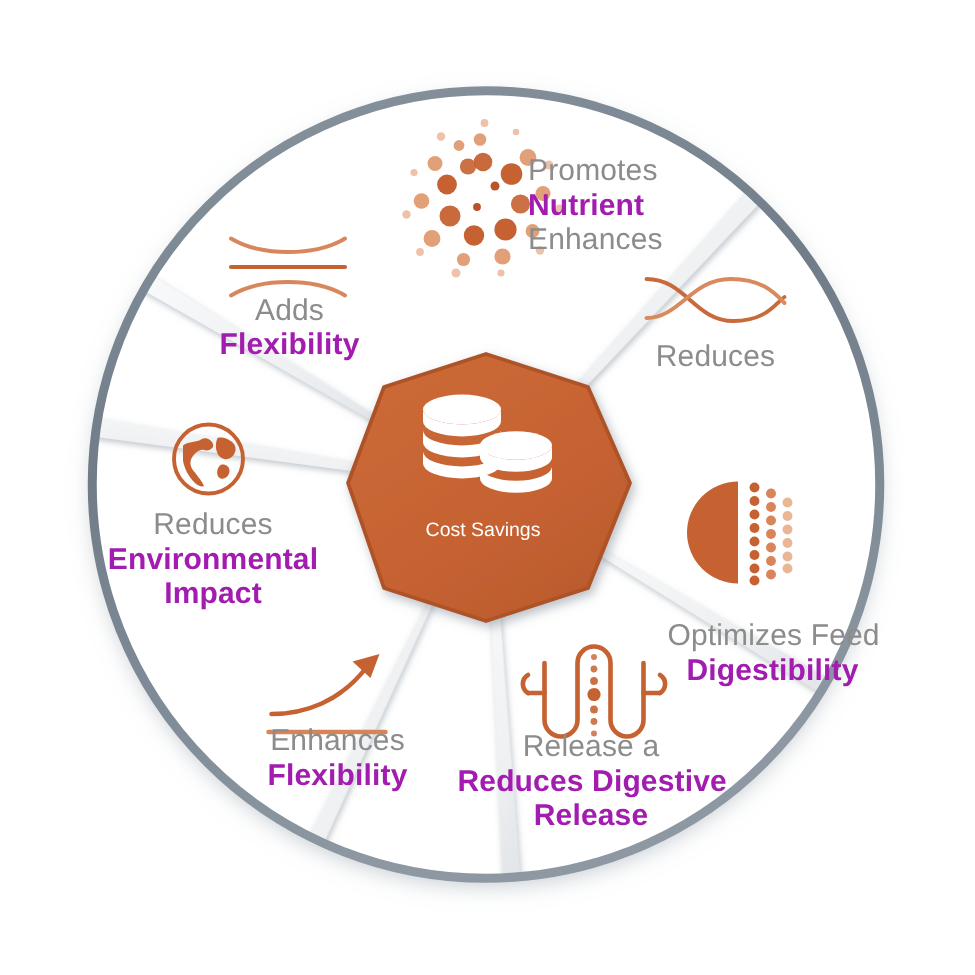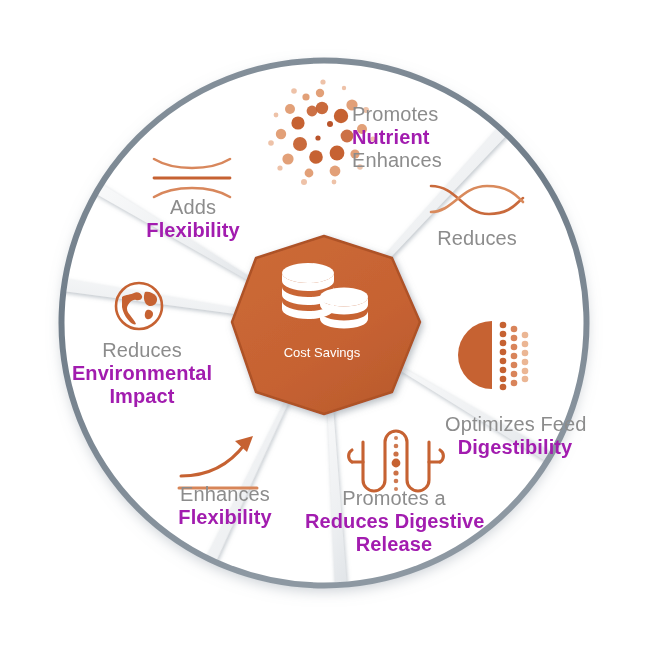--- a/index.html
+++ b/index.html
@@ -235,21 +235,21 @@
   <div class="lbl" style="left:410px;top:227px;width:134px;">
     <span class="thin">Reduces</span>
   </div>
 
   <div class="lbl" style="left:445px;top:381px;width:140px;margin-top:32px;">
     <span class="thin">Optimizes Feed</span>
     <b>Digestibility</b>
   </div>
 
   <div class="lbl" style="left:305px;top:487px;width:178px;">
-    <span class="thin">Promotes a</span>
+    <span class="thin">Release a</span>
     <b>Reduces Digestive</b>
     <b>Release</b>
   </div>
 
   <div class="lbl" style="left:152px;top:483px;width:146px;">
     <span class="thin">Enhances</span>
     <b>Flexibility</b>
   </div>
 
   <div class="lbl" style="left:68px;top:339px;width:148px;">

